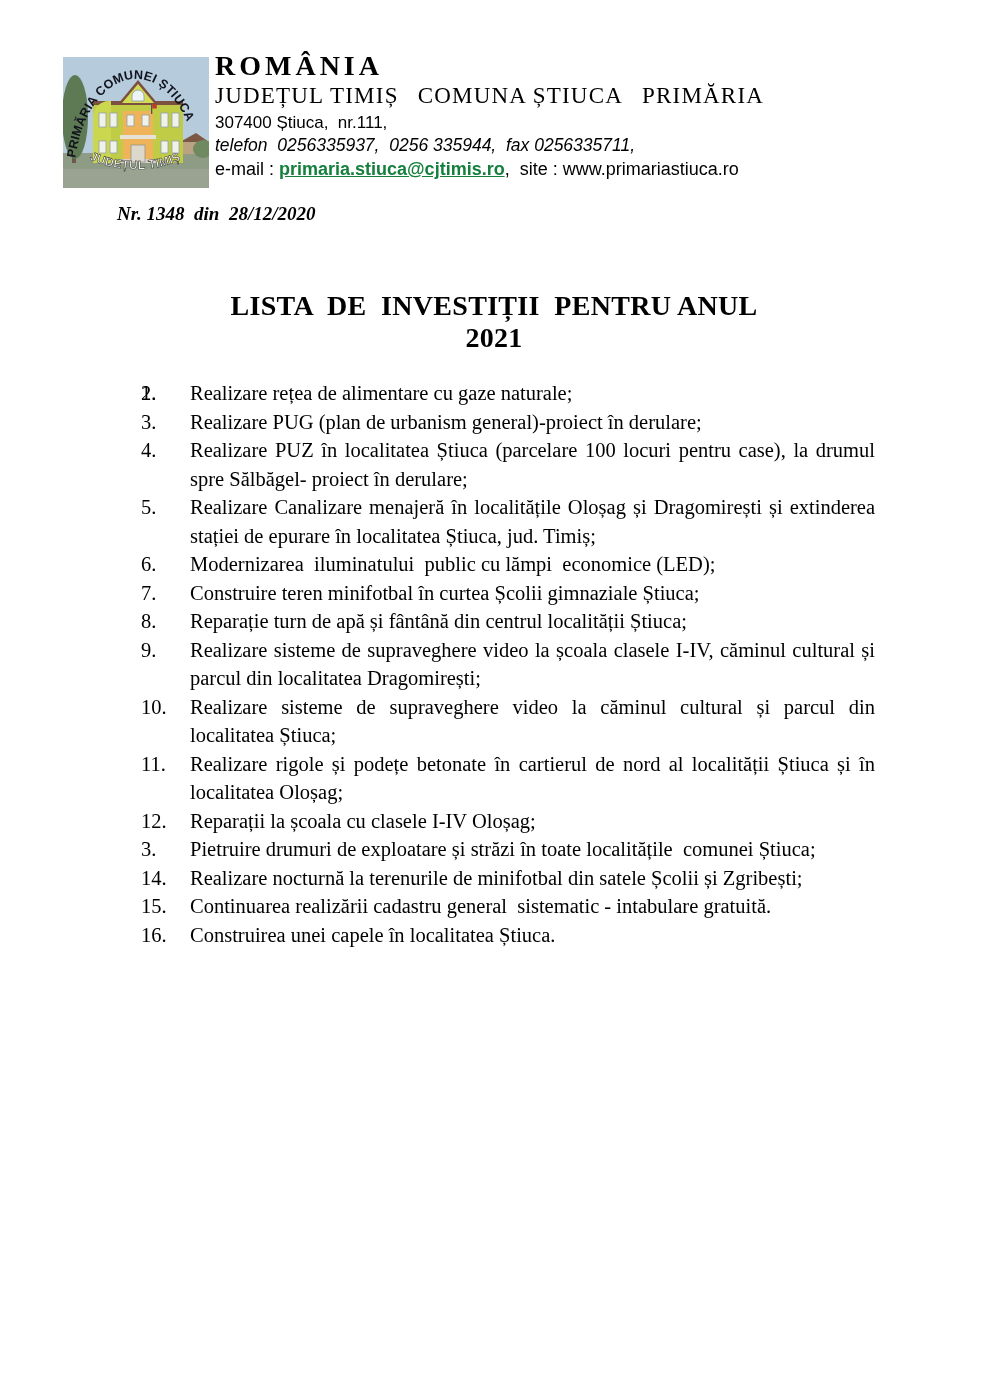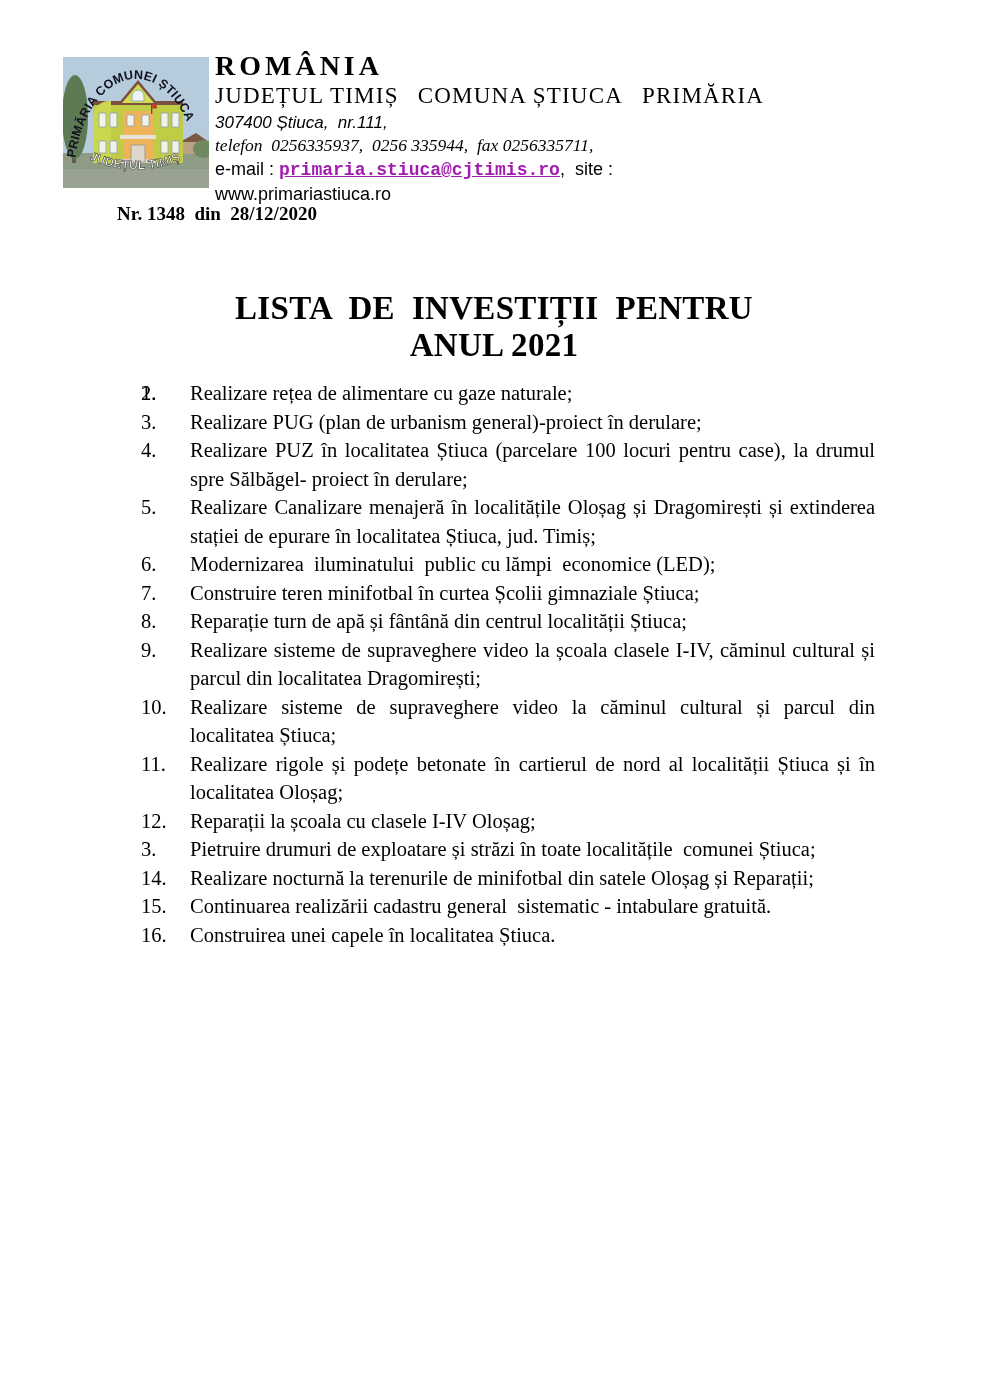--- a/index.html
+++ b/index.html
@@ -27,48 +27,47 @@
   .country {
     font-size: 28px; font-weight: bold; letter-spacing: 4px;
     line-height: 30px;
   }
   .line2 {
     font-size: 23px; letter-spacing: 1.2px; line-height: 30px;
     white-space: nowrap;
   }
   .line2 .seg + .seg { margin-left: 19px; }
   .address-line {
-    font-family: "Liberation Sans", sans-serif; font-style: italic;
+    font-family: "Liberation Sans", sans-serif; 
     font-size: 17px; line-height: 23px; white-space: pre-wrap;
   }
   .phone-line {
-    font-family: Liberation Serif, serif; font-style: italic;
+    font-family: Liberation Sans, sans-serif; font-style: italic;
     font-size: 17.5px; line-height: 23px; white-space: pre-wrap;
   }
   .email-line {
     font-family: "Liberation Sans", sans-serif;
     font-size: 18px; line-height: 24px; white-space: pre-wrap;
   }
   .email-link {
-    color: #a21caf; font-weight: bold; text-decoration: underline;
+    color: #15803d; font-weight: bold; text-decoration: underline;
     cursor: pointer;
-    font-family: Liberation Mono, monospace;
   }
 
   
   .doc-number {
     position: absolute; left: 117px; top: 203px;
-    font-size: 19px; font-weight: bold; 
+    font-size: 19px; font-weight: bold; font-style: italic;
     white-space: pre-wrap;
   }
 
   
   .doc-title {
     position: absolute; left: 215px; top: 290px; width: 558px;
-    text-align: center; font-size: 33px; font-weight: bold;
+    text-align: center; font-size: 28px; font-weight: bold;
     white-space: pre-wrap; letter-spacing: 0.3px;
   }
 
   
   .invest-list {
     position: absolute; left: 141px; top: 379px; width: 734px;
     list-style: none;
   }
   .invest-list li {
     position: relative; padding-left: 49px;
@@ -170,18 +169,18 @@
     <li><span class="num">4.</span><span>Realizare PUZ în localitatea Știuca (parcelare 100 locuri pentru case), la drumul spre Sălbăgel- proiect în derulare;</span></li>
     <li><span class="num">5.</span><span>Realizare Canalizare menajeră în localitățile Oloșag și Dragomirești și extinderea stației de epurare în localitatea Știuca, jud. Timiș;</span></li>
     <li><span class="num">6.</span><span>Modernizarea  iluminatului  public cu lămpi  economice (LED);</span></li>
     <li><span class="num">7.</span><span>Construire teren minifotbal în curtea Școlii gimnaziale Știuca;</span></li>
     <li><span class="num">8.</span><span>Reparație turn de apă și fântână din centrul localității Știuca;</span></li>
     <li><span class="num">9.</span><span>Realizare sisteme de supraveghere video la școala clasele I-IV, căminul cultural și parcul din localitatea Dragomirești;</span></li>
     <li><span class="num">10.</span><span>Realizare sisteme de supraveghere video la căminul cultural și parcul din localitatea Știuca;</span></li>
     <li><span class="num">11.</span><span>Realizare rigole și podețe betonate în cartierul de nord al localității Știuca și în localitatea Oloșag;</span></li>
     <li><span class="num">12.</span><span>Reparații la școala cu clasele I-IV Oloșag;</span></li>
     <li><span class="num">3.</span><span>Pietruire drumuri de exploatare și străzi în toate localitățile  comunei Știuca;</span></li>
-    <li><span class="num">14.</span><span>Realizare nocturnă la terenurile de minifotbal din satele Oloșag și Reparații;</span></li>
+    <li><span class="num">14.</span><span>Realizare nocturnă la terenurile de minifotbal din satele Școlii și Zgribești;</span></li>
     <li><span class="num">15.</span><span>Continuarea realizării cadastru general  sistematic - intabulare gratuită.</span></li>
     <li><span class="num">16.</span><span>Construirea unei capele în localitatea Știuca.</span></li>
   </ol>
 
 </div>
 
 </body></html>

